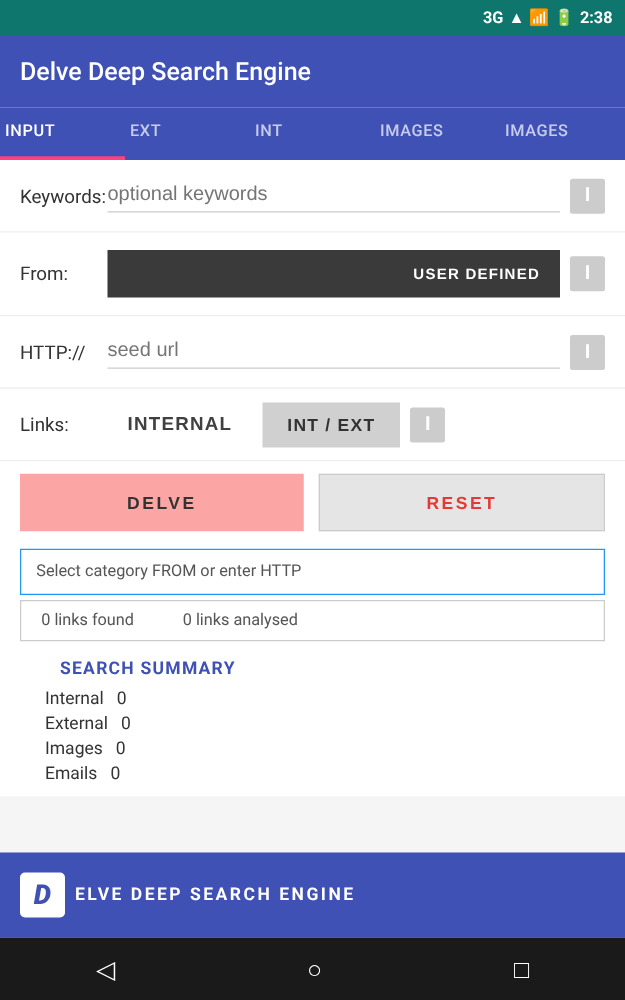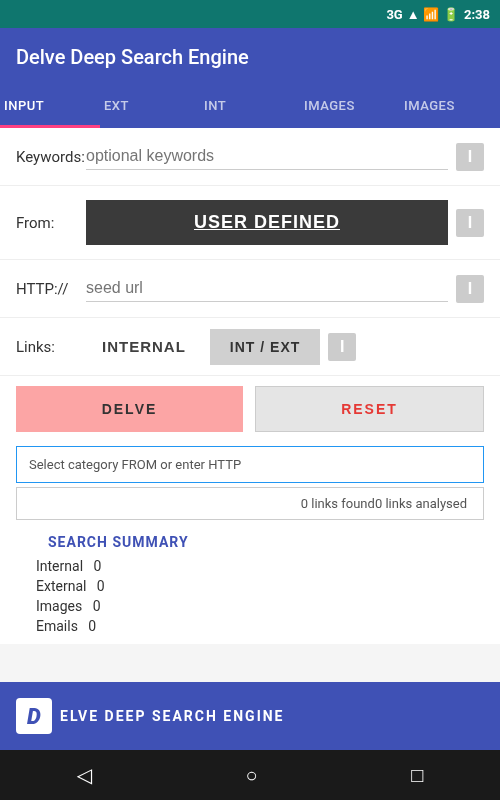--- a/index.html
+++ b/index.html
@@ -123,26 +123,25 @@
       flex-shrink: 0;
     }
 
     
     .user-defined-btn {
       flex: 1;
       background: #3a3a3a;
       color: white;
       border: none;
       padding: 12px 16px;
-      font-size: 18px;
+      font-size: 12px;
       font-weight: bold;
       letter-spacing: 1px;
       cursor: pointer;
-      text-align: center;
-      text-decoration: underline;
+      text-align: right;
     }
 
     
     .links-row {
       display: flex;
       align-items: center;
       padding: 10px 16px;
       border-bottom: 1px solid #eee;
       min-height: 58px;
     }
@@ -203,26 +202,27 @@
       border: 1px solid #2196f3;
       padding: 10px 12px;
       font-size: 13px;
       color: #555;
       background: white;
     }
 
     
     .stats-bar {
       display: flex;
-      justify-content: flex-end;
+      justify-content: flex-start;
       padding: 8px 16px;
       font-size: 13px;
       color: #555;
       border: 1px solid #ccc;
       margin: 4px 16px;
+      gap: 39px;
     }
 
     
     .summary-section {
       padding: 10px 16px;
     }
     .summary-title {
       color: #3f51b5;
       font-size: 14px;
       font-weight: bold;

